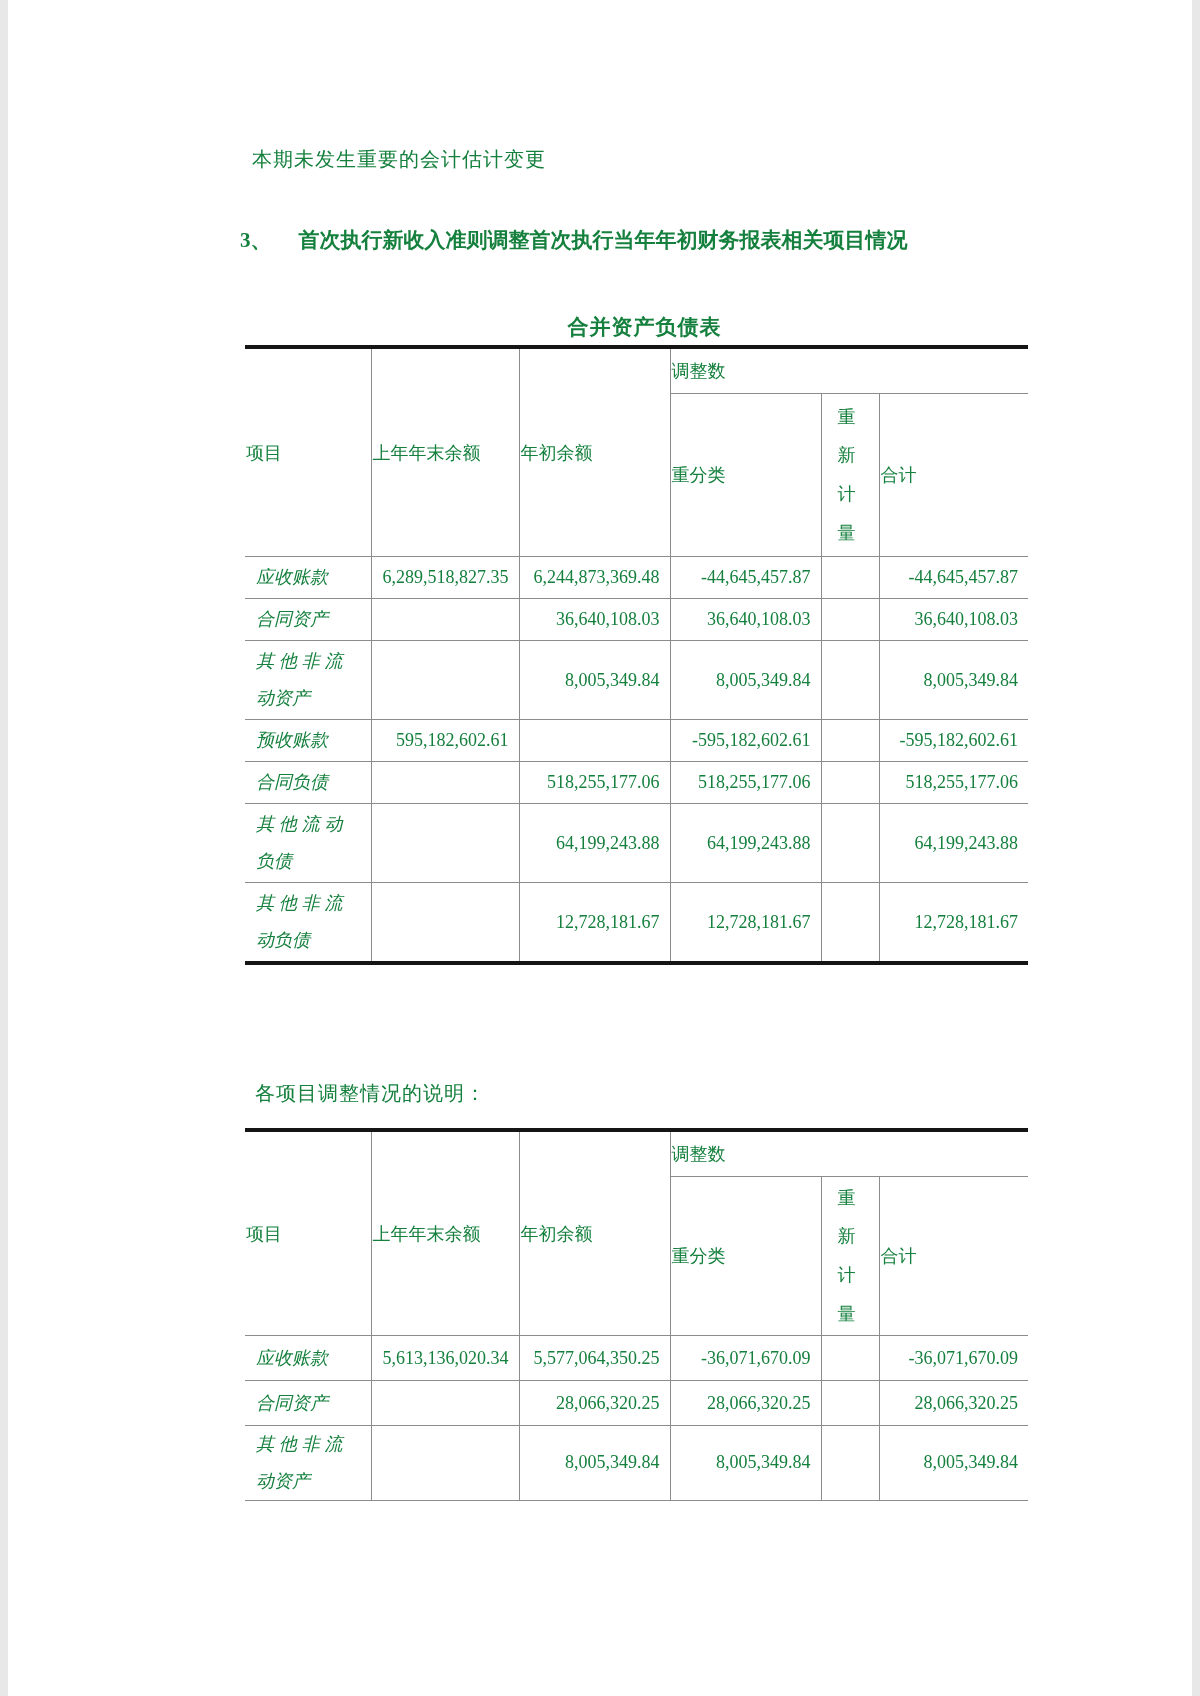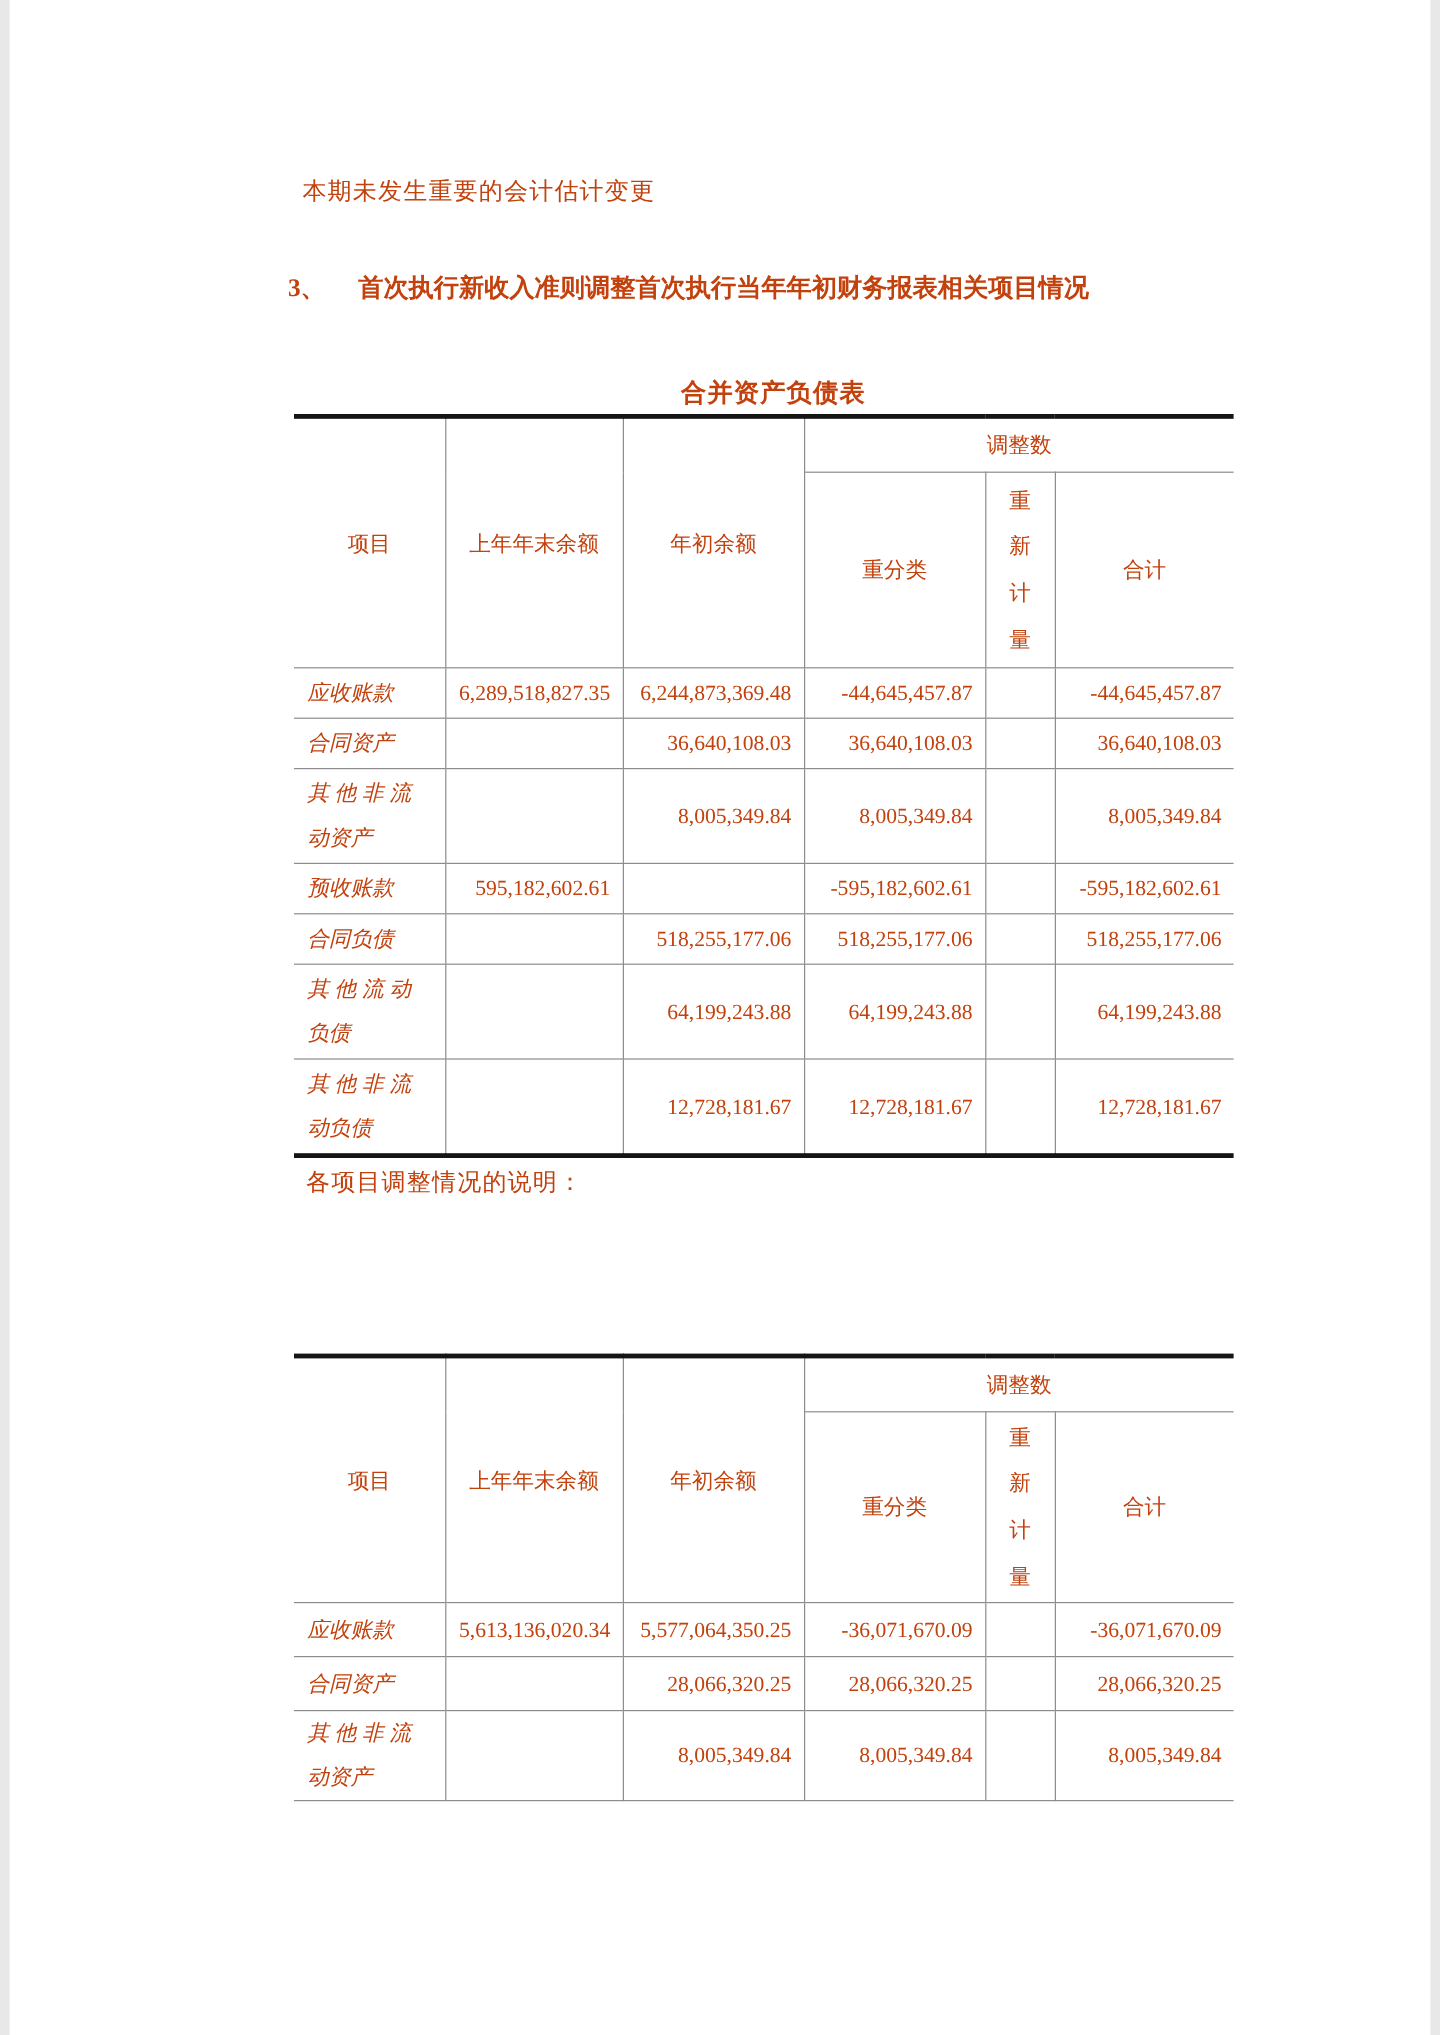--- a/index.html
+++ b/index.html
@@ -2,21 +2,21 @@
 <html><head>
 <meta charset="utf-8">
 <style>
   html,body{margin:0;padding:0;background:#e8e8e8;}
   .page{
     position:relative;
     width:1184px;height:1696px;
     margin:0 auto;
     background:#ffffff;
     font-family:"Liberation Serif","DejaVu Serif",serif;
-    color:#c2410c;
+    color:#15803d;
     overflow:hidden;
   }
   .intro{
     position:absolute;left:244px;top:146px;
     font-size:20px;margin:0;letter-spacing:1px;
   }
   .heading{
     position:absolute;left:232px;top:226px;
     font-size:21px;font-weight:700;display:flex;
   }
@@ -36,39 +36,39 @@
   }
   .t1 table.fintable{border-bottom:4px solid #151515;}
   .t2 table.fintable{border-bottom:1px solid #8c8c8c;}
   table.fintable td{
     border:1px solid #8c8c8c;
     vertical-align:middle;
     overflow:hidden;
   }
   table.fintable td:first-child{border-left:none;}
   table.fintable td:last-child{border-right:none;}
-  thead td{text-align:center;}
+  thead td{}
   tr.hr-a td{height:42px;}
   tr.hr-b td{height:160px;}
   .t2 tr.hr-b td{height:156px;}
   td.remeas{line-height:2.15;padding:0 16px;word-break:break-all;margin-left:16px;}
   tbody tr.sgl td{height:41px;}
   tbody tr.dbl td{height:78px;}
   .t2 tbody tr.sgl td{height:44px;}
   .t2 tbody tr.dbl td{height:72px;}
   td.c-item{
     text-align:justify;text-justify:inter-ideograph;
     padding:0 28px 0 11px;
     line-height:2.05;
     word-break:break-all;
     font-style:italic;
   }
   td.c-num{text-align:right;padding:0 10px 0 2px;}
   .note{
-    position:absolute;left:247px;top:972px;
+    position:absolute;left:247px;top:1080px;
     font-size:20px;margin:0;letter-spacing:1px;
   }
   .page-number{
     position:absolute;left:237px;top:1532px;width:783px;
     text-align:center;font-size:17px;
     font-family:"Liberation Sans","DejaVu Sans",sans-serif;
   }
 </style>
 </head>
 <body>

